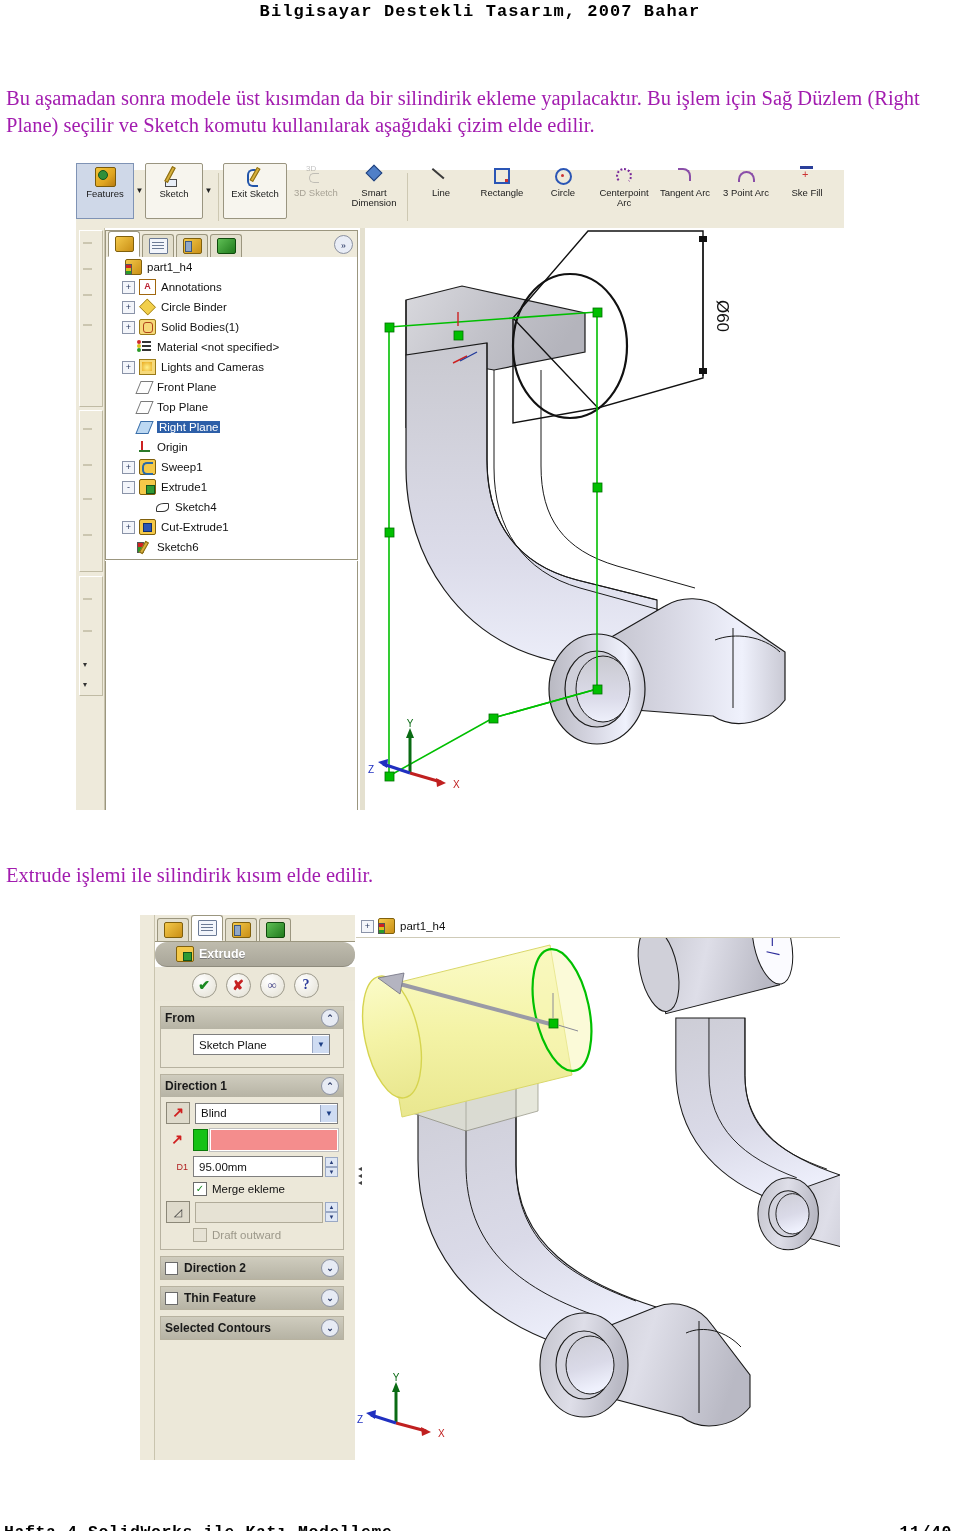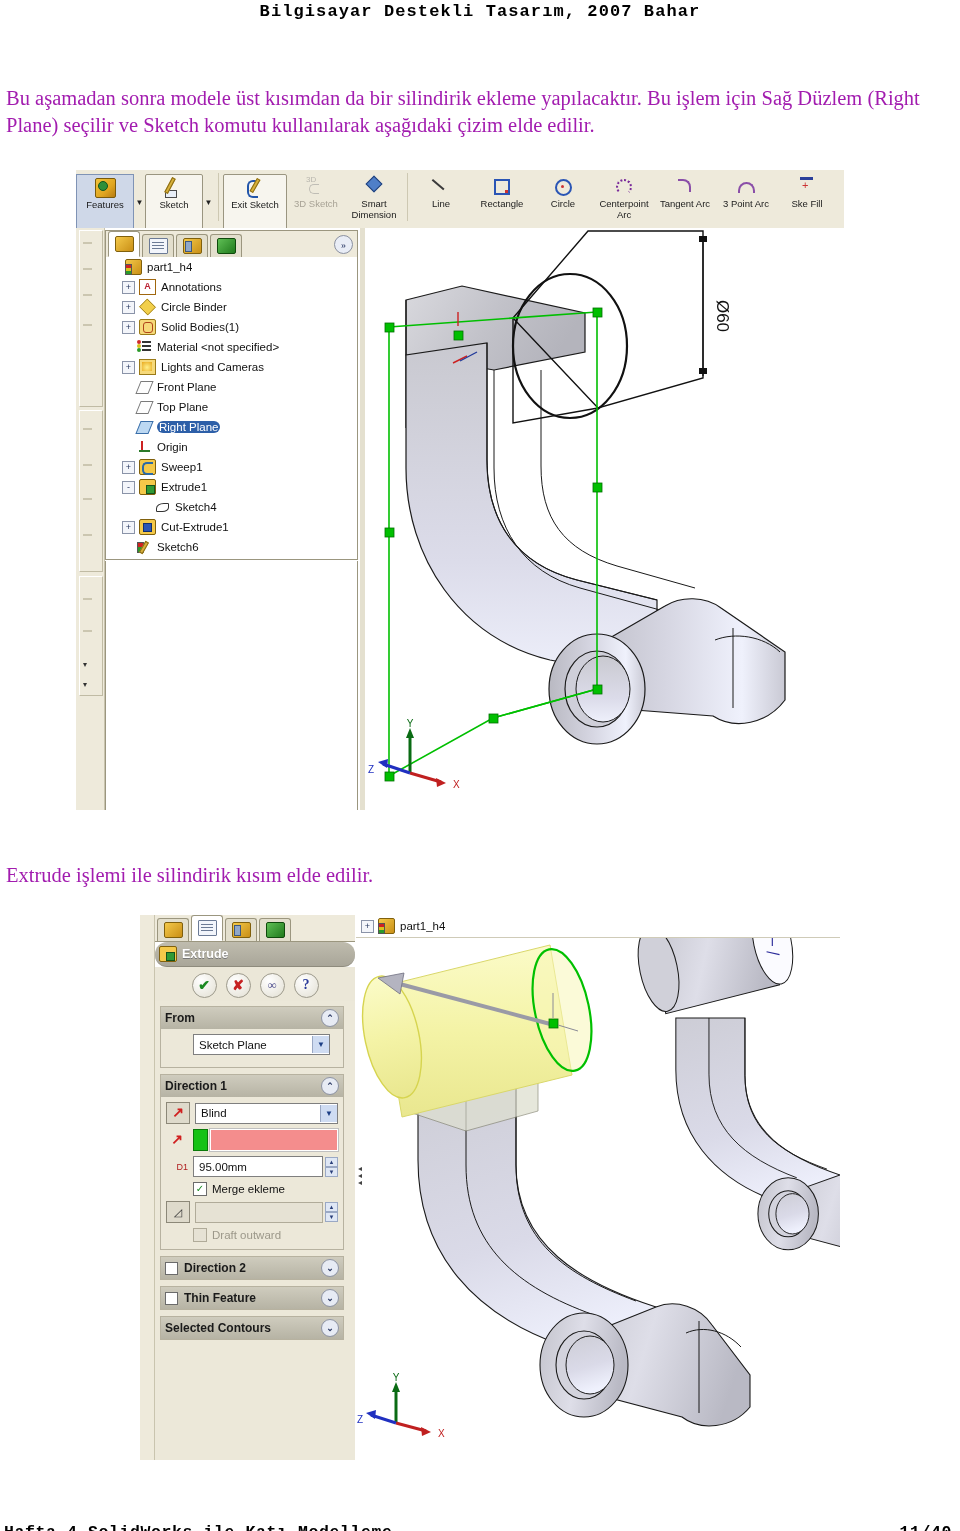--- a/index.html
+++ b/index.html
@@ -35,21 +35,21 @@
   
   .shot{position:absolute;background:#fff;}
   #shot1{left:76px;top:170px;width:768px;height:640px;border:0;}
 
   
   .sw-toolbar{
     position:absolute;left:0;top:0;width:768px;height:58px;
     background:#eeeadb;border-bottom:1px solid #b9b49c;
     display:flex;align-items:flex-start;
   }
-  .tb-group{display:flex;align-items:flex-end;height:41px;margin-top:19px;}
+  .tb-group{display:flex;align-items:center;height:41px;}
   .tb-sep{width:1px;height:48px;background:#cdc8b2;margin:3px 4px 0 4px;}
   .tb-btn{
     width:58px;height:56px;display:flex;flex-direction:column;
     align-items:center;justify-content:flex-start;padding-top:3px;
     font-family:"Liberation Sans",sans-serif;font-size:9.5px;color:#1b1b1b;
     text-align:center;line-height:10.5px;box-sizing:border-box;
   }
   .tb-btn.wide{width:64px;}
   .tb-btn.framed{
     border:1px solid #9a9580;background:#f7f5ee;border-radius:2px;
@@ -150,21 +150,21 @@
 
   .tree-list{position:absolute;left:0;top:26px;right:0;bottom:0;overflow:hidden;
      font-family:"Liberation Sans",sans-serif;font-size:11.5px;color:#111;background:#fff;}
   .tnode{height:20px;display:flex;align-items:center;padding-left:4px;white-space:nowrap;}
   .tnode .exp{width:11px;height:11px;border:1px solid #8a93a8;background:#f3f5fa;
      color:#2a3a62;font-size:9px;line-height:9px;display:flex;align-items:center;
      justify-content:center;margin-right:4px;flex:none;}
   .tnode .exp.none{border:none;background:transparent;}
   .tnode .ti{width:15px;height:14px;margin-right:5px;flex:none;}
   .tnode .tx{overflow:hidden;text-overflow:ellipsis;}
-  .tnode.sel .tx{background:#2d5fa8;color:#fff;padding:0 2px;border-radius:6px;}
+  .tnode.sel .tx{background:#2d5fa8;color:#fff;padding:0 2px;}
   .ind1{padding-left:16px;}
   .ind2{padding-left:34px;}
 
   .i-part{background:linear-gradient(135deg,#f4c94a,#c98f16);border:1px solid #80600c;border-radius:2px;position:relative;}
   .i-part:after{content:"";position:absolute;left:-1px;top:4px;width:5px;height:9px;
      background:linear-gradient(#cf2222 33%,#d8c21c 33% 66%,#2a9a2a 66%);border:1px solid #555;}
   .i-annot{background:#fff;border:1px solid #a0670e;color:#b23;font-size:9px;
      text-align:center;line-height:12px;font-weight:bold;}
   .i-binder{background:#f2cf4a;border:1px solid #8a6a10;transform:rotate(45deg) scale(.72);}
   .i-solid{background:#f6d97a;border:1px solid #9a7a18;border-radius:2px;position:relative;}
@@ -211,21 +211,21 @@
   .viewport{position:absolute;left:289px;top:0;right:0;bottom:0;background:#fff;overflow:hidden;}
 
   
   #shot2{left:140px;top:915px;width:700px;height:545px;}
   .sw2-rail{position:absolute;left:0;top:0;width:14px;height:545px;background:#eeeadb;
      border-right:1px solid #c9c4ae;}
   .pm-panel{position:absolute;left:15px;top:0;width:200px;height:545px;background:#fff;}
   .pm-tabs{height:26px;background:#eeeadb;border-bottom:1px solid #9b967f;
      display:flex;align-items:flex-end;padding-left:2px;}
   .pm-title{height:24px;background:linear-gradient(#bfbcae,#a9a699);
-     border-bottom:1px solid #8e8b7d;display:flex;align-items:center;padding-left:4px;
+     border-bottom:1px solid #8e8b7d;display:flex;align-items:center;padding-left:21px;
      font-family:"Liberation Sans",sans-serif;font-size:12.5px;font-weight:bold;color:#fff;
      text-shadow:0 1px 0 #777;border-radius:12px;}
   .pm-title .g{width:16px;height:14px;margin-right:5px;}
   .pm-okbar{height:36px;background:#ebe7d8;border-bottom:1px solid #c6c1aa;
      display:flex;align-items:center;justify-content:center;gap:9px;}
   .rbtn{width:23px;height:23px;border-radius:50%;border:1px solid #9d9a8c;
      background:radial-gradient(circle at 35% 30%,#ffffff,#e2dfd2);
      display:flex;align-items:center;justify-content:center;font-size:14px;font-weight:bold;}
   .rbtn.ok{color:#1c8a22;}
   .rbtn.cancel{color:#c62222;}

